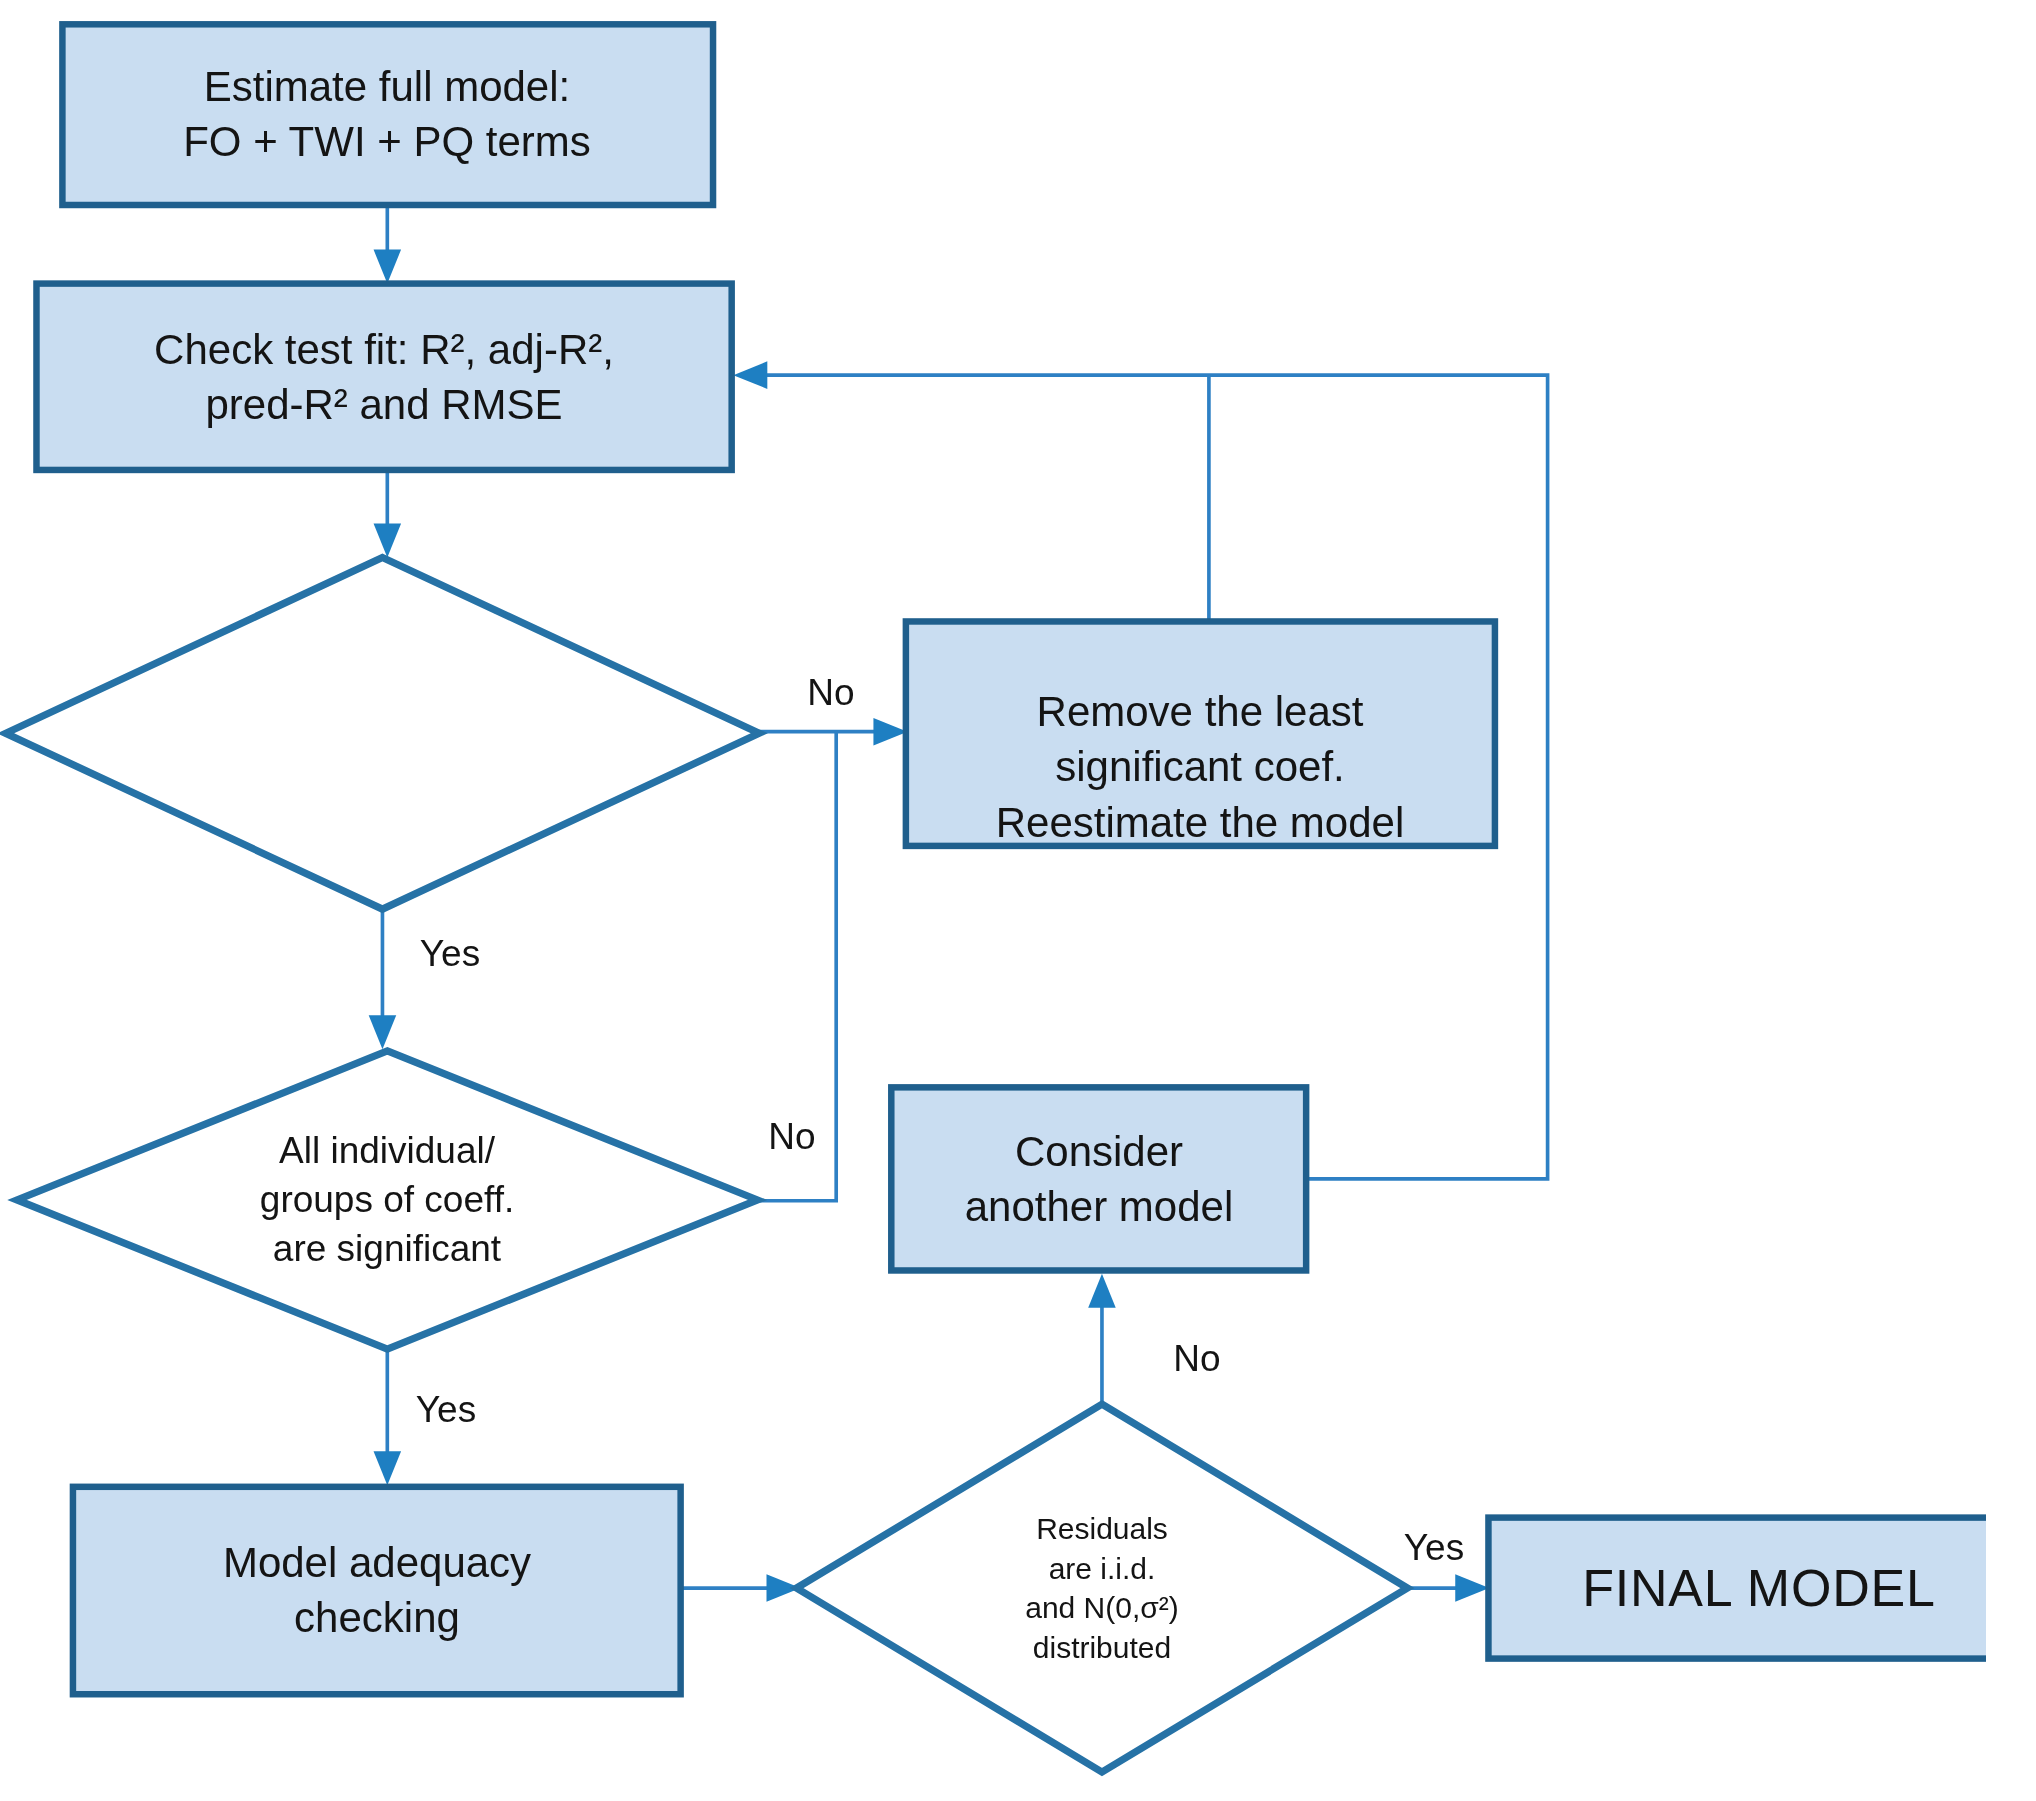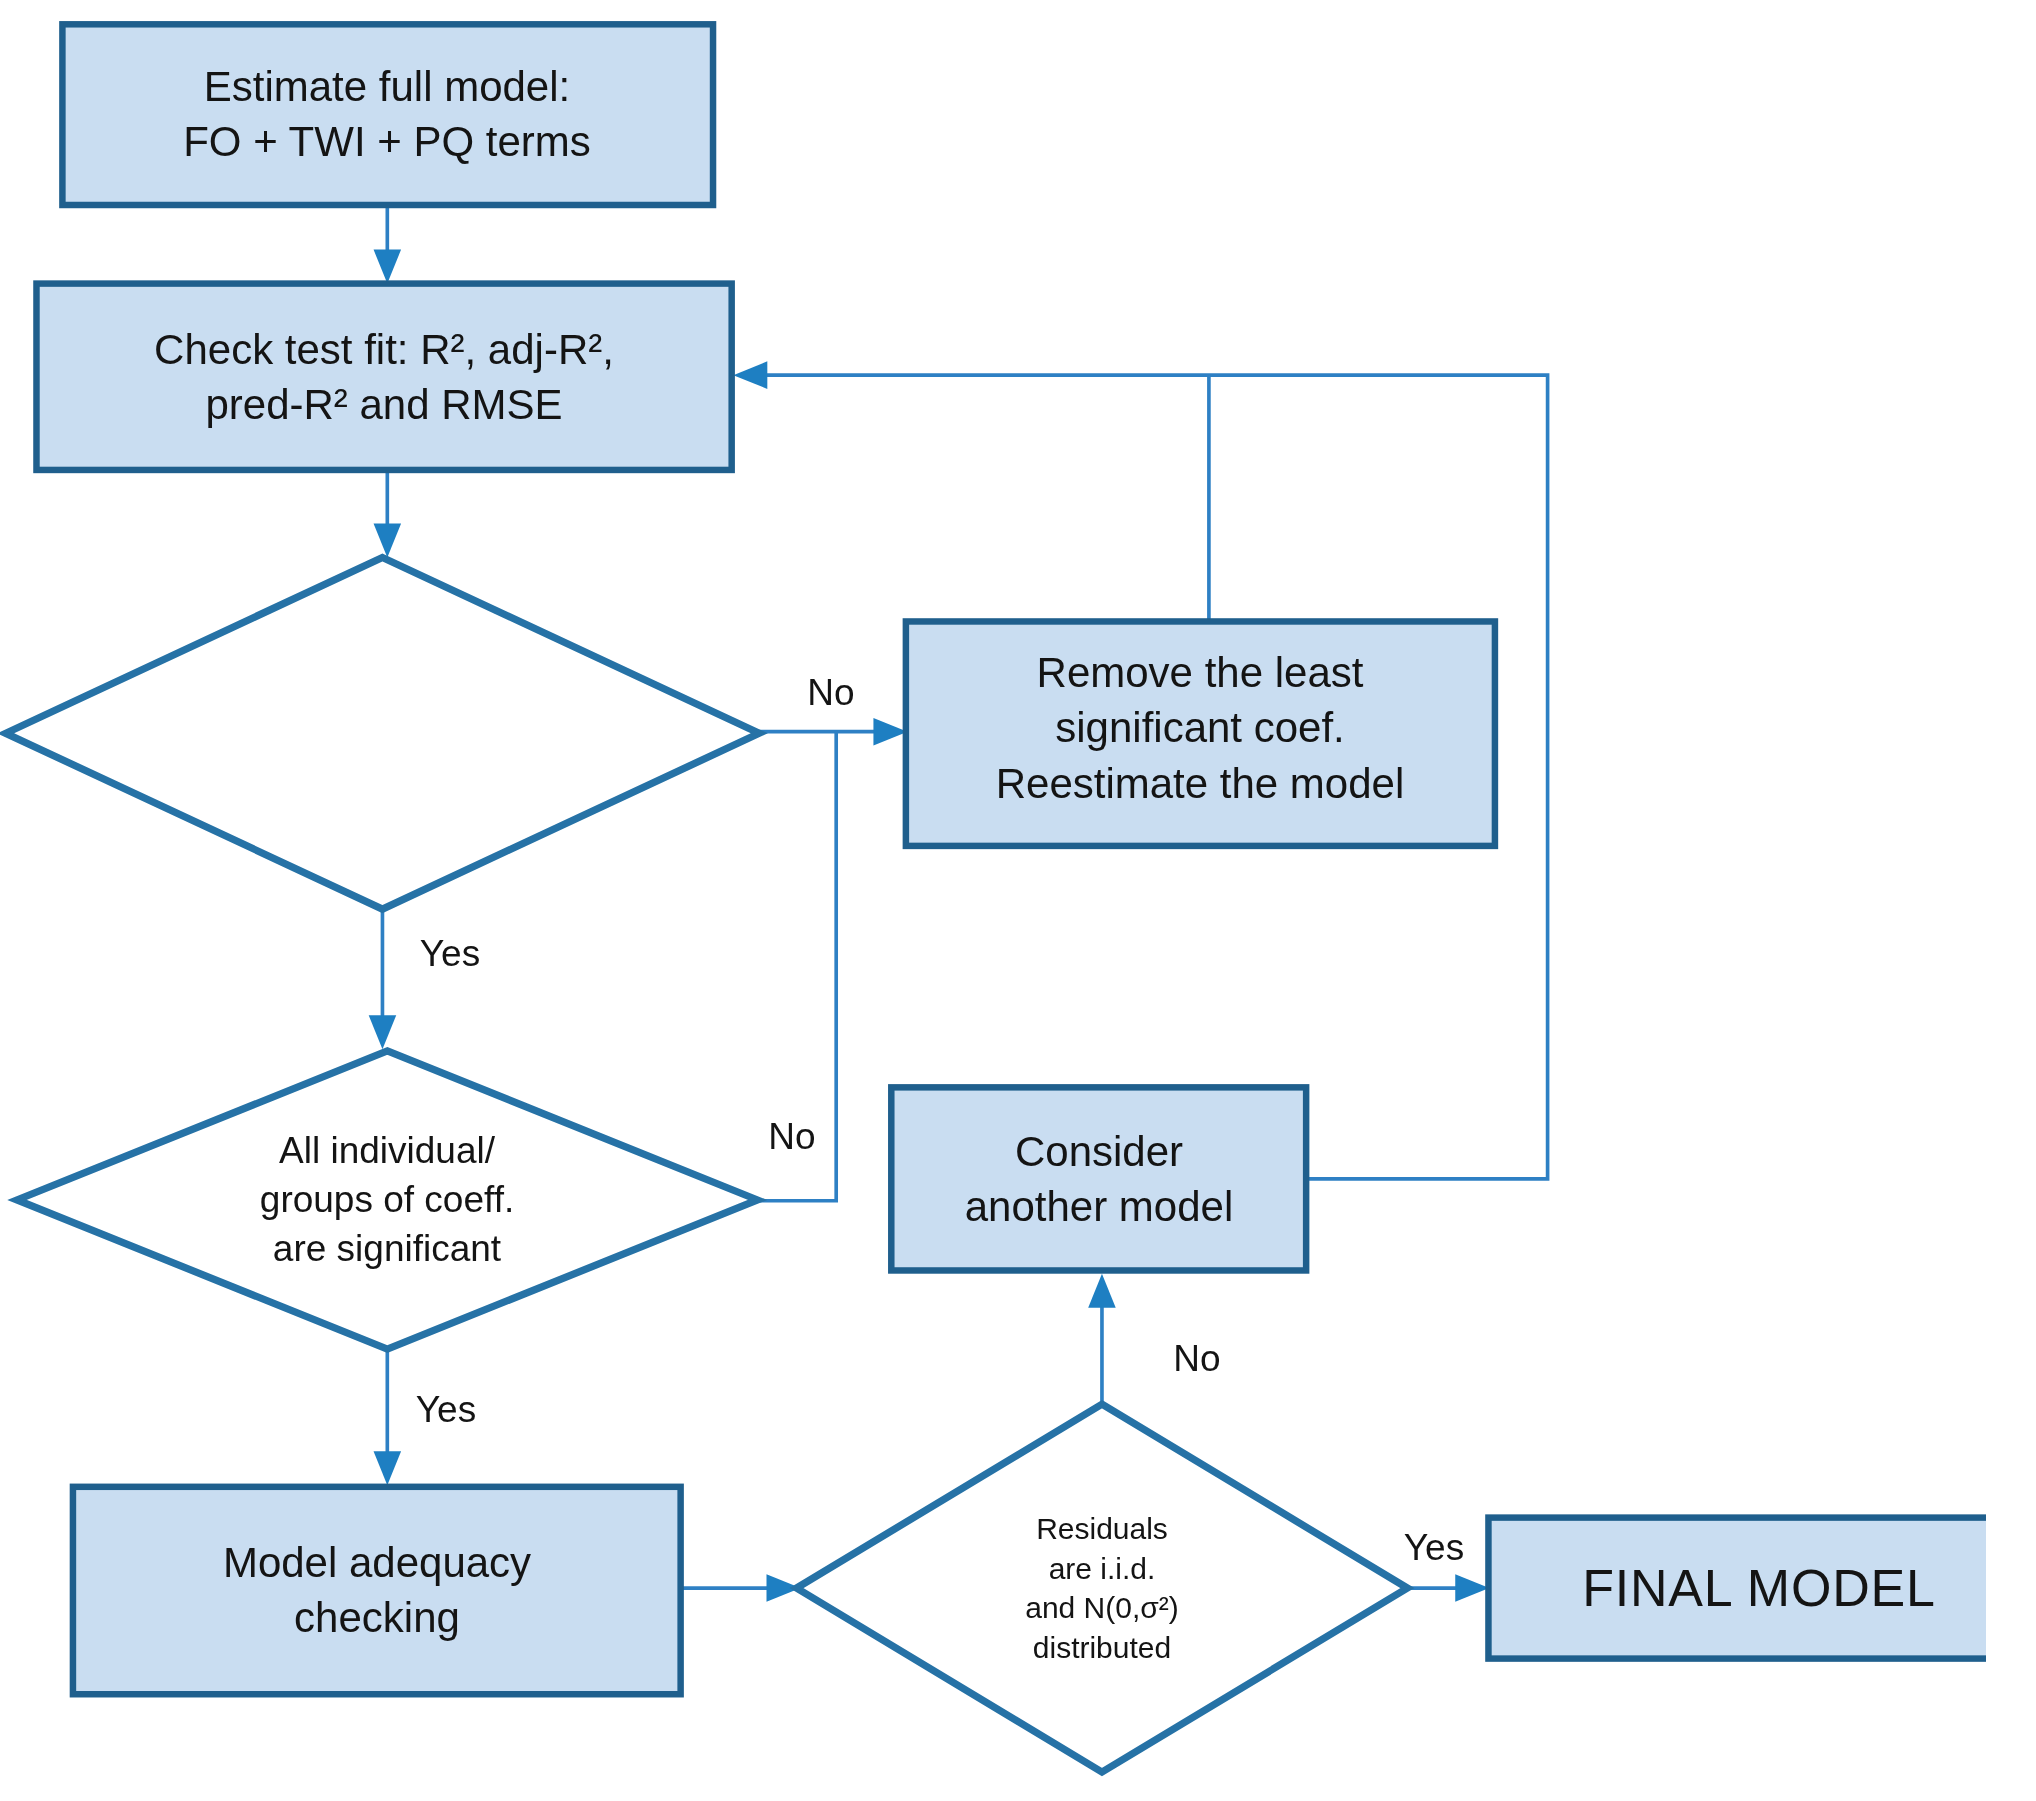--- a/index.html
+++ b/index.html
@@ -102,21 +102,21 @@
     <polygon class="diamond" points="1360,1733 1737,1960 1360,2187 983,1960"></polygon>
   </svg>
 
   <div class="node-label box-label" style="left:387px; top:114px; width:616px;">Estimate full model:
 FO + TWI + PQ terms</div>
 
   <div class="node-label box-label" style="left:384px; top:377px; width:664px;">Check test fit: R², adj-R²,
 pred-R² and RMSE</div>
 
 
-  <div class="node-label box-label" style="left:1200px; top:728px; width:559px;">Remove the least
+  <div class="node-label box-label" style="left:1200px; top:767px; width:559px;">Remove the least
 significant coef.
 Reestimate the model</div>
 
   <div class="node-label diamond-label" style="left:387px; top:1200px; width:519px;">All individual/
 groups of coeff.
 are significant</div>
 
   <div class="node-label box-label" style="left:1099px; top:1179px; width:389px;">Consider
 another model</div>
 

